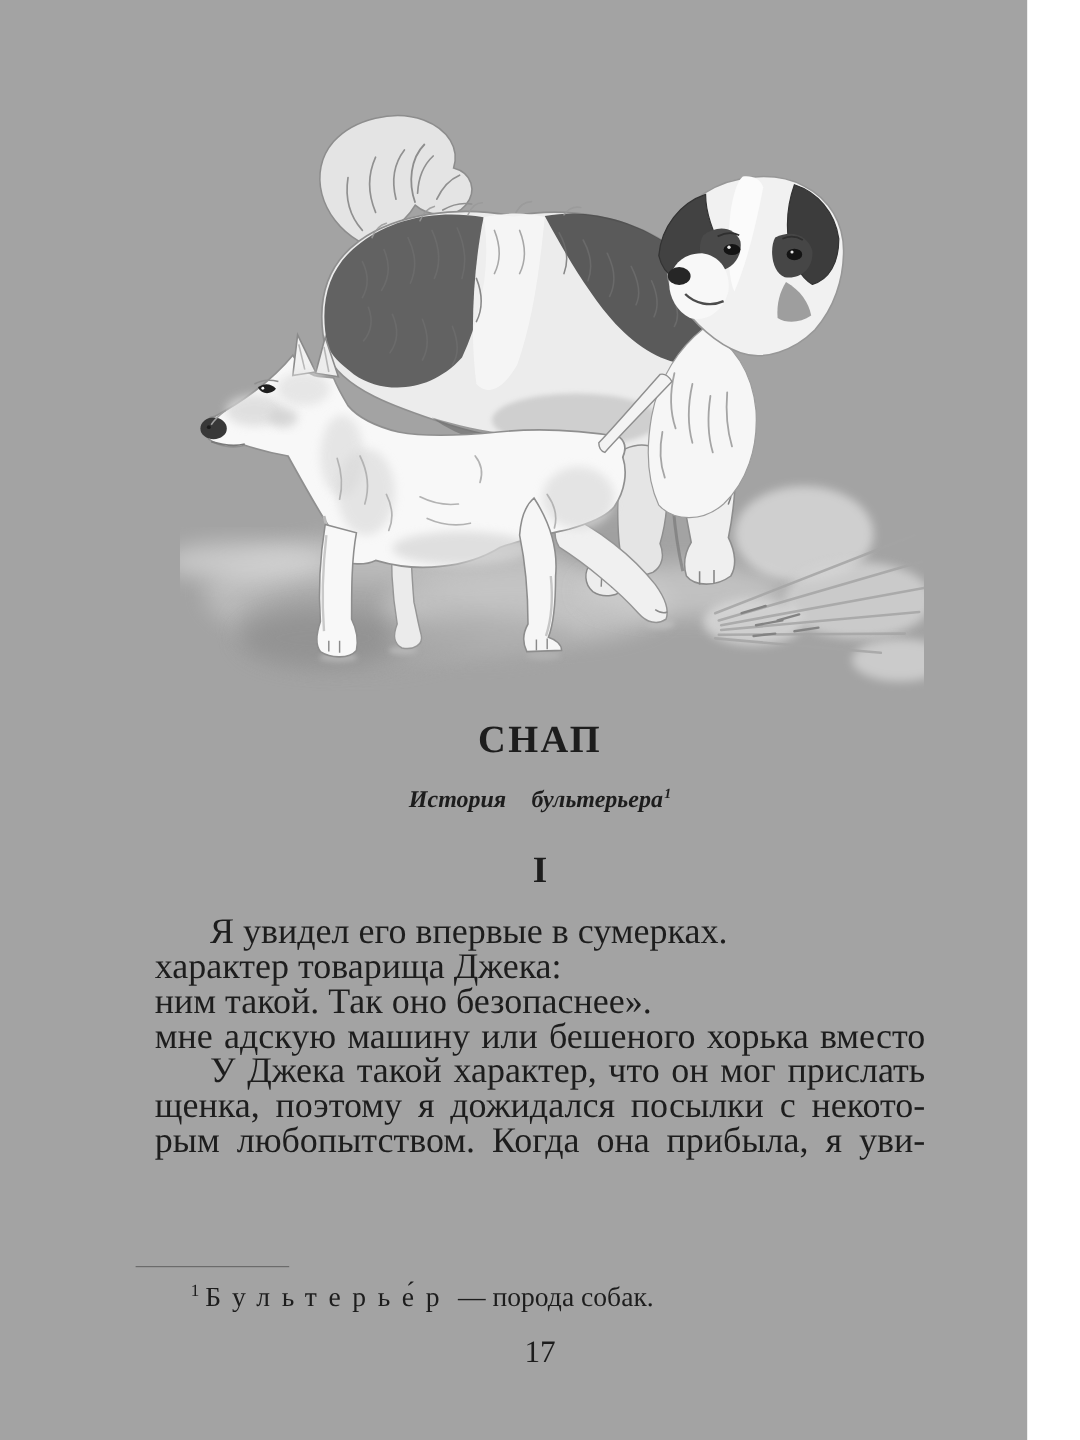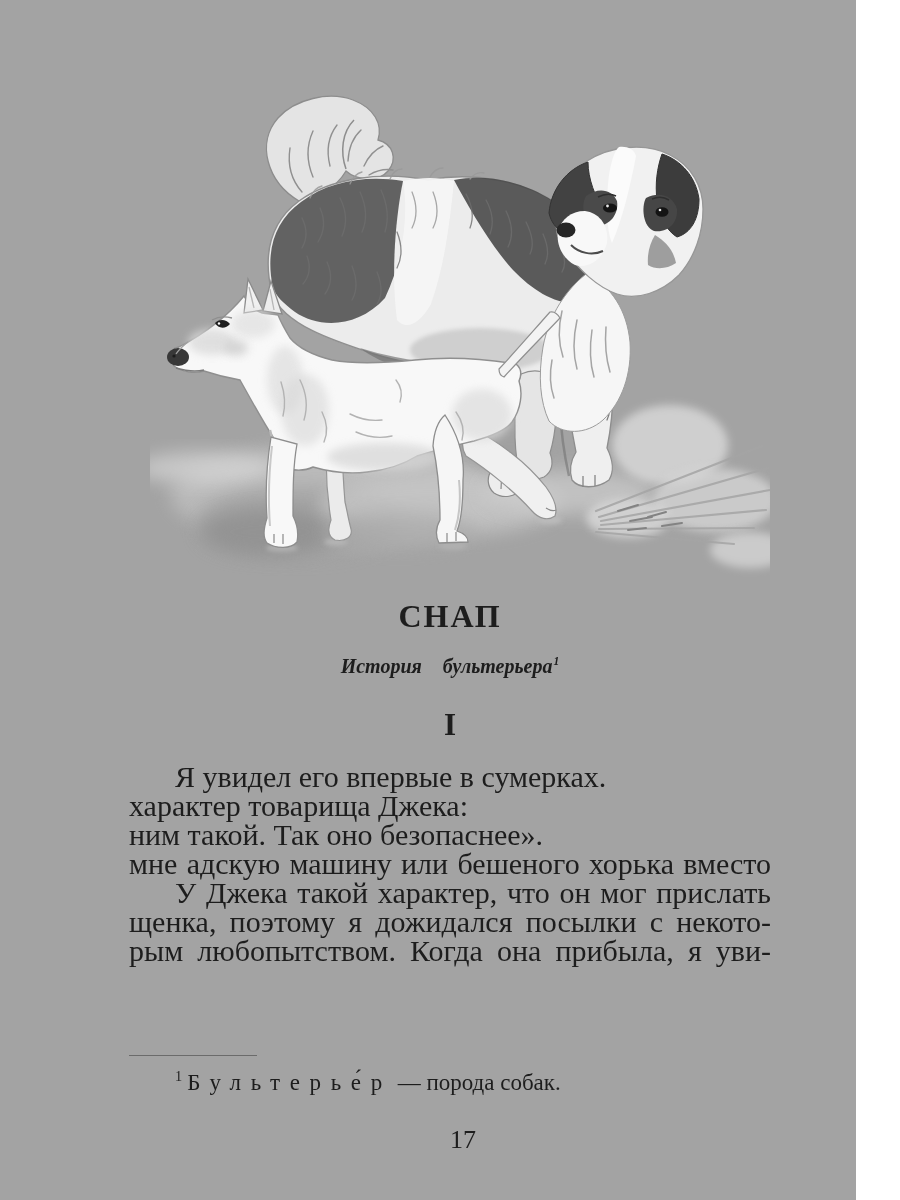--- a/index.html
+++ b/index.html
@@ -51,39 +51,39 @@
     position: absolute;
     left: 129px; top: 762px; width: 642px;
     font-size: 30px; line-height: 29px;
   }
   .line { margin: 0; padding: 0; white-space: normal; }
   .j { text-align: justify; text-align-last: justify; }
   .ind { text-indent: 46px; }
 
   .footnote {
     position: absolute;
-    left: 129px; top: 1055px; width: 642px;
+    left: 113px; top: 1055px; width: 642px;
   }
   .footnote-rule {
     width: 128px; height: 0;
     border: 0; border-top: 1.5px solid #6b6b6b;
     margin: 0 0 5px 0;
   }
   .footnote-text {
     margin: 0;
     font-size: 23px; line-height: 30px;
     text-indent: 46px;
   }
   .footnote-text sup { font-size: 62%; vertical-align: super; margin-right: 5px; }
   .fn-term { letter-spacing: 0.42em; }
 
   .page-number {
     position: absolute;
     left: 130px; top: 1110px; width: 640px;
-    margin: 13px;
+    margin: 0;
     text-align: center;
     font-size: 26px; line-height: 34px;
   }
 </style>
 </head>
 <body>
 
 <div class="page">
 
   <figure class="illustration">

